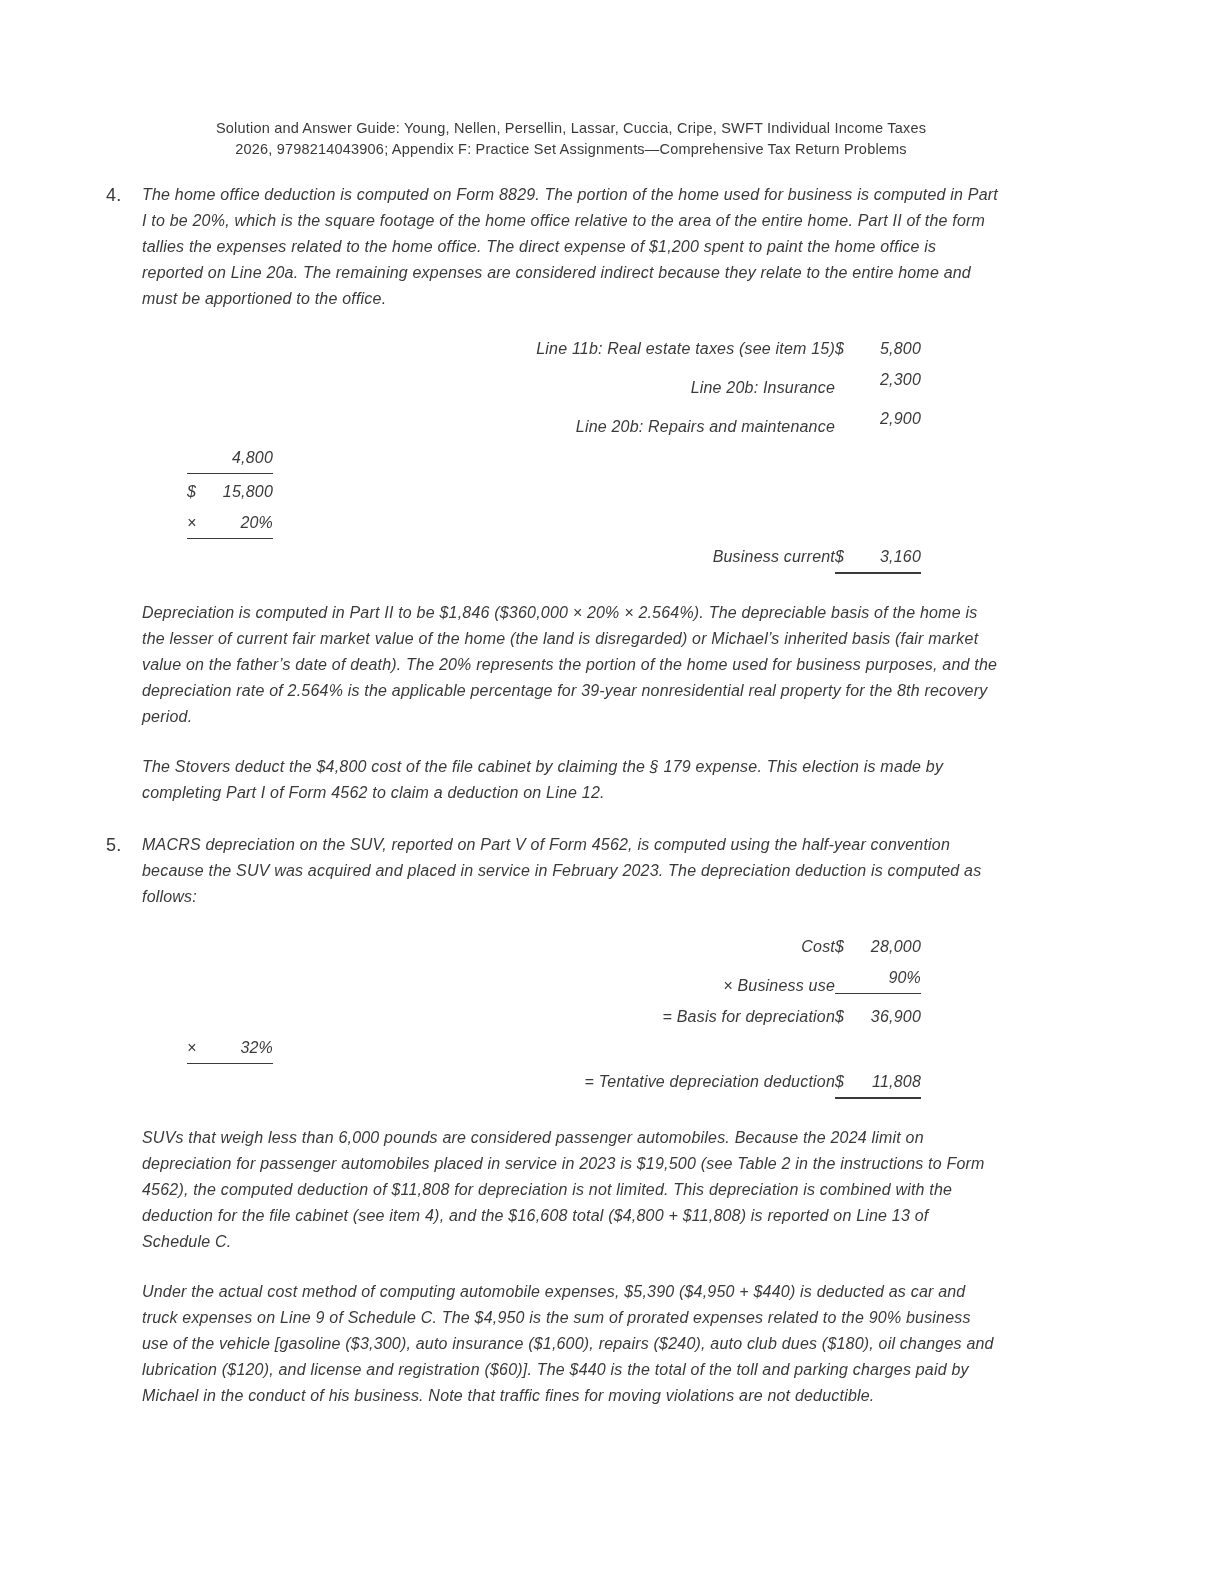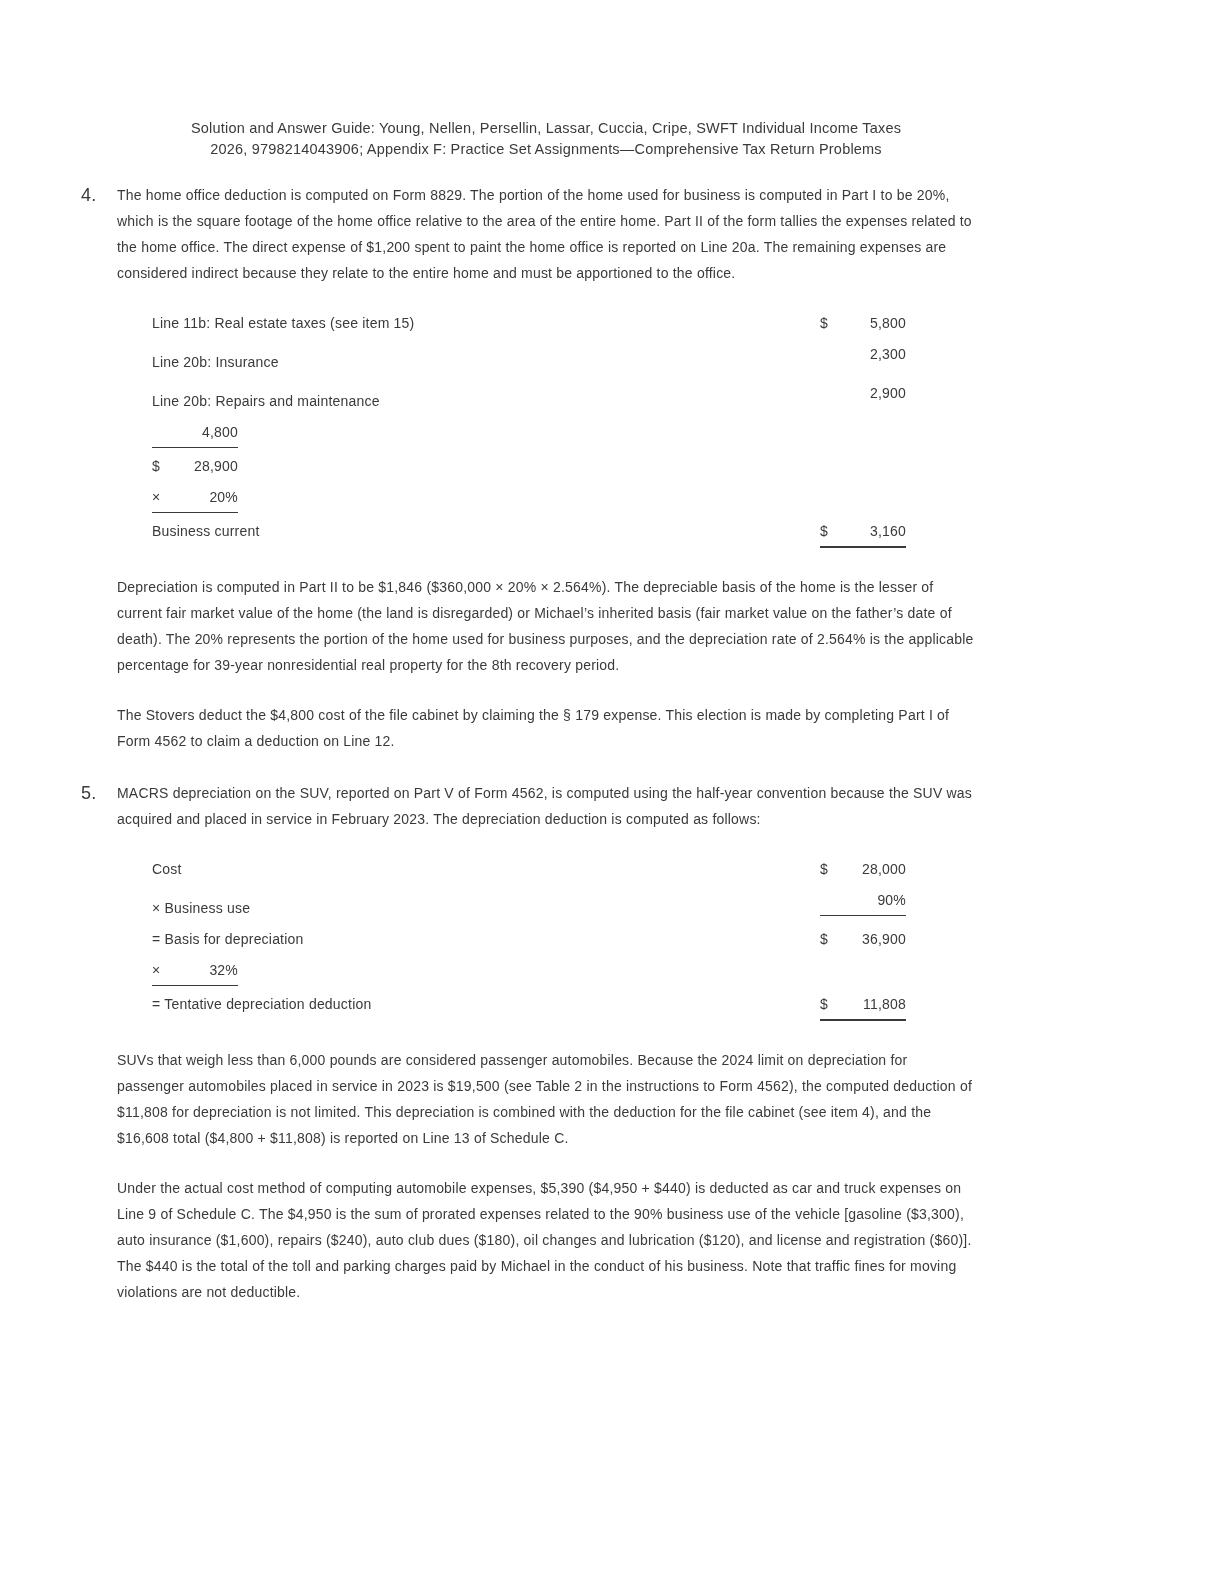--- a/index.html
+++ b/index.html
@@ -7,21 +7,21 @@
   body {
     width: 1224px;
     height: 1584px;
     font-family: "Liberation Sans", sans-serif;
     color: #3a3a3a;
     overflow: hidden;
   }
   .page {
     width: 1224px;
     height: 1584px;
-    padding: 118px 150px 40px 81px;
+    padding: 118px 150px 40px 106px;
     background: #ffffff;
   }
   .doc-header {
     margin-left: 36px;
     width: 858px;
     text-align: center;
     font-size: 14.5px;
     line-height: 21px;
     letter-spacing: 0.2px;
     color: #3a3a3a;
@@ -34,35 +34,37 @@
   .item-number {
     width: 36px;
     flex: 0 0 36px;
     font-size: 18px;
     line-height: 26px;
     letter-spacing: 0.2px;
   }
   .item-body {
     width: 858px;
     flex: 0 0 858px;
-    font-size: 14px;
+    font-size: 16px;
     line-height: 26px;
     letter-spacing: 0.2px;
+    font-style: italic;
   }
   .item-body p { margin: 0 0 24px 0; }
   .item-body p:last-child { margin-bottom: 0; }
   .fin-table {
     margin: 16px 69px 26px 35px; 
   }
   .frow {
     display: flex;
     justify-content: space-between;
     align-items: baseline;
-    margin: 5px 0;
+    margin: 5px 10px;
     line-height: 26px;
+    text-align: right;
   }
   .flabel { flex: 1 1 auto; }
   .fvalue {
     flex: 0 0 86px;
     width: 86px;
     display: inline-flex;
     justify-content: space-between;
     white-space: pre;
   }
   .fvalue .amt { margin-left: auto; }
@@ -94,21 +96,21 @@
           <span class="fvalue"><span class="pfx"></span><span class="amt">2,300</span></span>
         </div>
         <div class="frow">
           <span class="flabel">Line 20b: Repairs and maintenance</span>
           <span class="fvalue"><span class="pfx"></span><span class="amt">2,900</span></span>
         </div>
         <div class="frow">
           <span class="fvalue u"><span class="pfx"></span><span class="amt">4,800</span></span>
         </div>
         <div class="frow">
-          <span class="fvalue"><span class="pfx">$</span><span class="amt">28,900</span></span>
+          <span class="fvalue"><span class="pfx">$</span><span class="amt">15,800</span></span>
         </div>
         <div class="frow">
           <span class="fvalue u"><span class="pfx">×</span><span class="amt">20%</span></span>
         </div>
         <div class="frow">
           <span class="flabel">Business current</span>
           <span class="fvalue u2"><span class="pfx">$</span><span class="amt">3,160</span></span>
         </div>
       </div>
 

